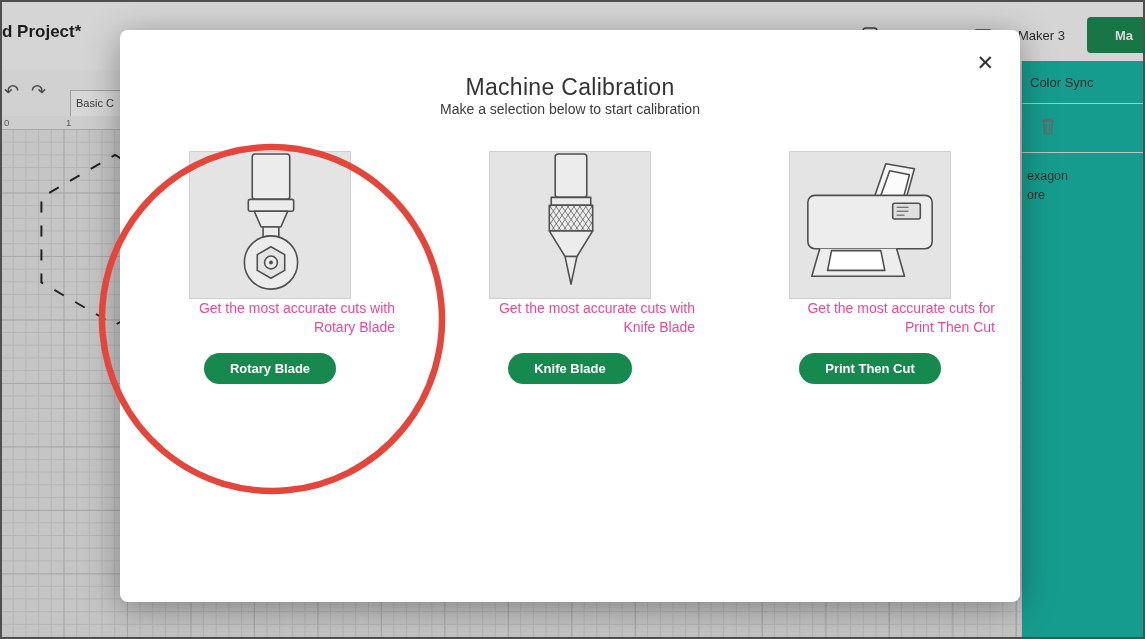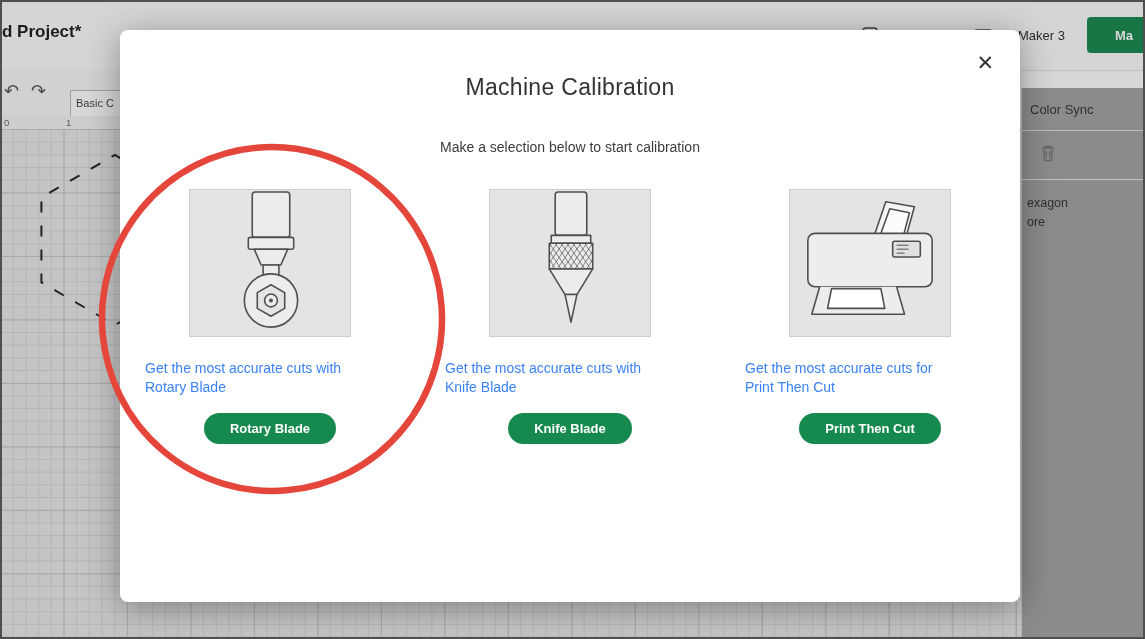--- a/index.html
+++ b/index.html
@@ -38,42 +38,42 @@
     position:absolute;top:13px;left:0;right:0;bottom:0;background-color:#e9e9e9;
     background-image:
       linear-gradient(to right,#c7c7c7 1px,transparent 1px),
       linear-gradient(to bottom,#c7c7c7 1px,transparent 1px),
       linear-gradient(to right,#d6d6d6 1px,transparent 1px),
       linear-gradient(to bottom,#d6d6d6 1px,transparent 1px);
     background-size:63.5px 63.5px,63.5px 63.5px,12.7px 12.7px,12.7px 12.7px;
   }
   .hexagon-svg{position:absolute;left:0;top:116px;}
 
-  .right-panel{position:absolute;top:88px;right:0;width:123px;bottom:0;background:#a3a3a3;border-left:1px solid #ddd;}
+  .right-panel{position:absolute;top:61px;right:0;width:123px;bottom:0;background:#14b8a6;border-left:1px solid #ddd;}
   .rp-header{height:42px;border-bottom:1px solid #e0e0e0;display:flex;align-items:center;padding-left:8px;font-size:13px;color:#333;}
   .rp-trash-row{height:48px;border-bottom:1px solid #e6e6e6;display:flex;align-items:center;padding-left:18px;}
   .rp-layer{position:absolute;left:5px;font-size:12.5px;color:#333;}
   .rp-layer.l1{top:108px;}
   .rp-layer.l2{top:127px;}
 
   
   .overlay{position:absolute;inset:0;background:rgba(35,35,35,0.18);z-index:10;}
 
   
   .modal{
     position:absolute;left:120px;top:30px;width:900px;height:572px;background:#fff;
     border-radius:8px;box-shadow:0 6px 34px rgba(0,0,0,0.35);z-index:20;
   }
   .modal-close{position:absolute;top:22px;right:26px;font-size:21px;color:#333;cursor:pointer;line-height:1;}
   .modal-title{margin-top:44px;text-align:center;font-size:23px;color:#333;letter-spacing:0.3px;}
-  .modal-subtitle{margin-top:38px;text-align:center;font-size:14px;color:#3c3c3c;}
+  .modal-subtitle{text-align:center;font-size:14px;color:#3c3c3c;}
   .cards{margin-top:34px;display:flex;justify-content:center;}
   .card{width:300px;display:flex;flex-direction:column;align-items:center;}
   .card-img{width:162px;height:148px;background:#e4e4e4;border:1px solid #cfcfcf;box-sizing:border-box;}
-  .card-text{margin-top:22px;text-align:left;font-size:14px;color:#3b82f6;line-height:1.35;width:250px;}
+  .card-text{text-align:right;font-size:14px;color:#ec4899;line-height:1.35;width:250px;}
   .card-btn{
     margin-top:16px;background:#16894F;color:#fff;border:none;border-radius:16px;
     padding:8px 26px;font-size:13px;font-weight:bold;cursor:pointer;font-family:"Liberation Sans",sans-serif;
   }
 
   
   .annotation{position:absolute;left:80px;top:120px;z-index:30;pointer-events:none;}
 </style>
 </head>
 <body>

